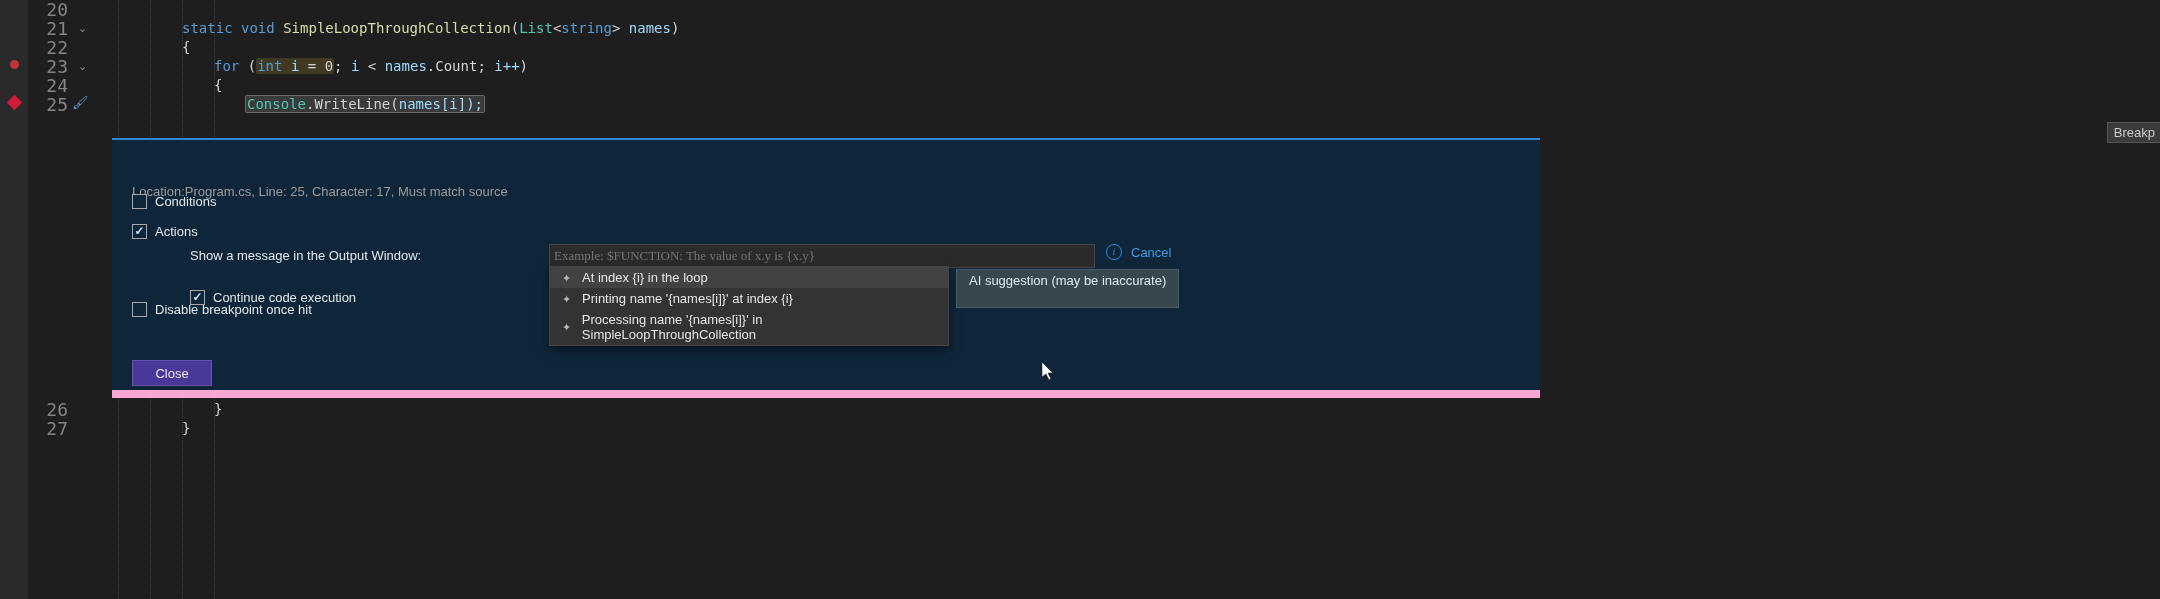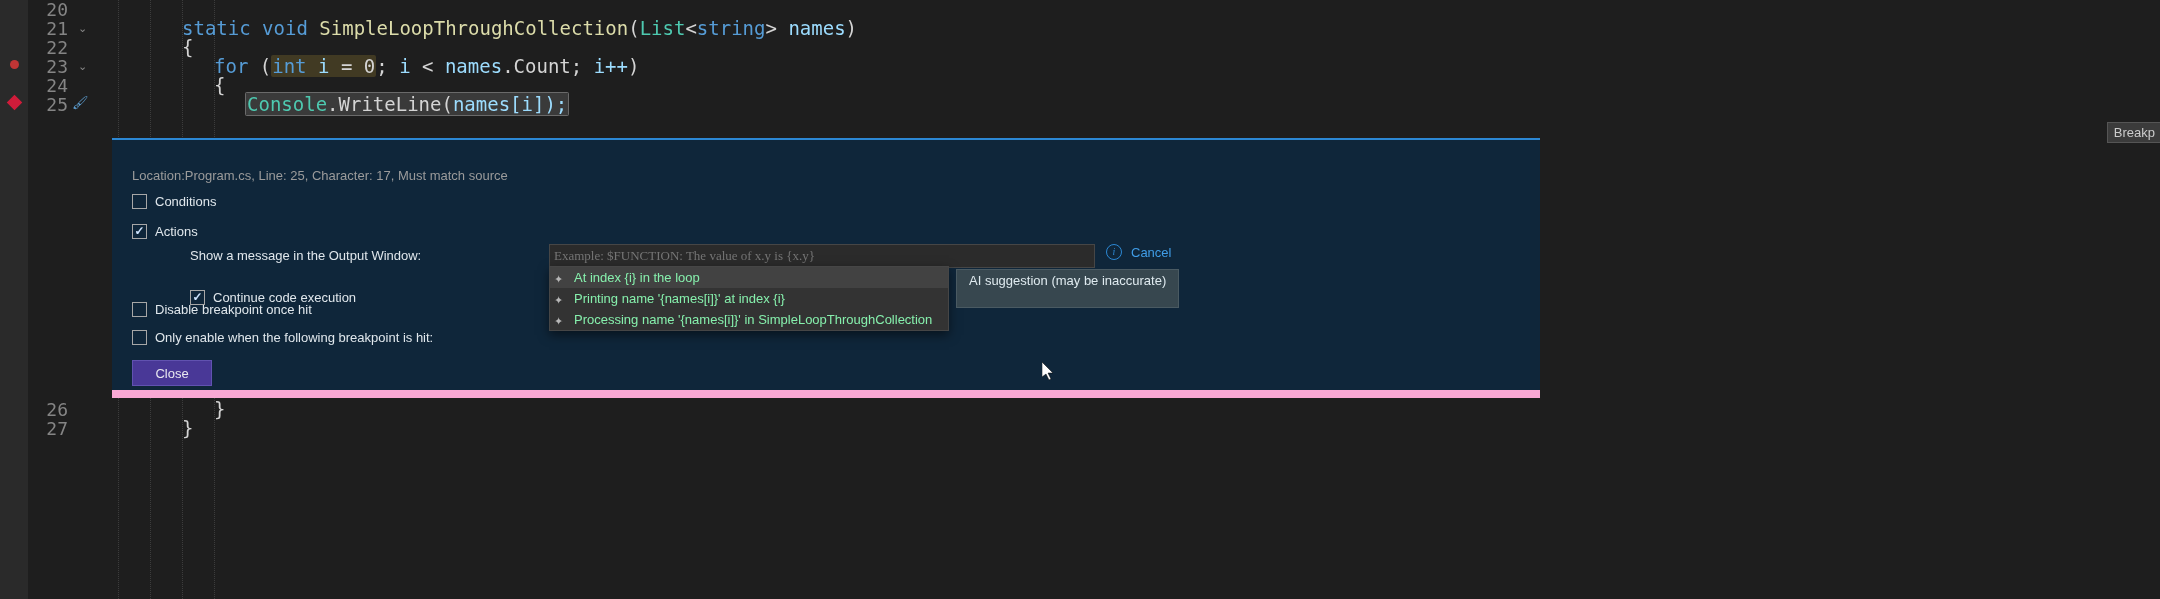--- a/index.html
+++ b/index.html
@@ -7,21 +7,21 @@
   .root { display: flex; width: 100%; height: 100%; }
 
   .left-strip { width: 28px; background: #2a2a2a; flex-shrink: 0; position: relative; }
   .left-strip .red-dot { position: absolute; left: 10px; width: 9px; height: 9px; border-radius: 50%; background: #c03535; }
   .left-strip .red-diamond { position: absolute; left: 9px; width: 11px; height: 11px; background: #d01c3a; transform: rotate(45deg); }
 
   .gutter { width: 60px; background: #1e1e1e; flex-shrink: 0; position: relative; }
   .lineno { position: absolute; left: 0; width: 40px; text-align: right; color: #858585; font-family: Consolas, monospace; font-size: 18px; height: 19px; line-height: 19px; }
   .fold-marker { position: absolute; left: 50px; color: #888; font-size: 11px; line-height: 19px; }
 
-  .code-area { flex: 1; position: relative; font-family: Consolas, monospace; font-size: 19px; line-height: 19px; }
+  .code-area { flex: 1; position: relative; font-family: Consolas, monospace; font-size: 14px; line-height: 19px; }
   .code-line { position: absolute; left: 0; right: 0; height: 19px; white-space: pre; }
   .guide { position: absolute; top: 0; bottom: 0; width: 0; border-left: 1px dotted #3c3c3c; }
 
   .kw { color: #569cd6; }
   .type { color: #4ec9b0; }
   .ident { color: #dcdcaa; }
   .plain { color: #d4d4d4; }
   .param { color: #9cdcfe; }
   .hl-decl { background: #413a23; border-radius: 2px; padding: 0 1px; }
   .hl-stmt { background: #3a3a3a; border-radius: 1px; padding: 0 1px; box-shadow: 0 0 0 1px #6a6a6a; }
@@ -34,21 +34,21 @@
   .bp-loc { color: #9b9b9b; font-size: 13px; }
   .cb { width: 15px; height: 15px; border: 1px solid #a7a7a7; background: #0f263a; margin-right: 8px; display: flex; align-items: center; justify-content: center; cursor: pointer; font-size: 12px; color: #cfe5ff; font-weight: bold; line-height: 1; }
   .cb.checked::after { content: "✓"; }
   .lbl { color: #e0e7ec; font-size: 13px; }
   .msg-input { position: absolute; left: 437px; top: 104px; width: 546px; height: 24px; background: #2b2b2b; border: 1px solid #464646; color: #aaa; font-size: 13px; padding: 0 4px; font-family: Liberation Serif, serif; }
   .info-icon { position: absolute; left: 994px; top: 104px; width: 16px; height: 16px; border: 1.5px solid #2c88d4; border-radius: 50%; color: #2c88d4; font-size: 10px; text-align: center; line-height: 13px; font-style: italic; font-family: Georgia, serif; }
   .cancel-link { position: absolute; left: 1019px; top: 105px; color: #409de7; font-size: 13px; cursor: pointer; }
   .close-btn { position: absolute; left: 20px; top: 220px; width: 80px; height: 26px; background: #493897; border: 1px solid #6152b0; color: #e8e8f0; font-size: 13px; cursor: pointer; }
 
   .sugg-box { position: absolute; left: 437px; top: 126px; width: 400px; background: #333333; border: 1px solid #464646; box-shadow: 0 4px 10px rgba(0,0,0,0.5); }
-  .sugg-item { padding: 3px 4px; display: flex; align-items: flex-end; gap: 8px; color: #86efac; font-size: 13px; cursor: pointer; }
+  .sugg-item { padding: 3px 12px; display: flex; align-items: center; gap: 8px; color: #e5e5e5; font-size: 13px; cursor: pointer; }
   .sugg-item.sel { background: #424242; }
   .sparkle { width: 12px; height: 12px; }
   .sparkle::before { content: "✦"; color: #b7b7b7; font-size: 11px; display: block; line-height: 12px; }
   .ai-note { position: absolute; left: 844px; top: 129px; background: #37474f; border: 1px solid #4a5a62; padding: 2px 12px; color: #dfeaef; font-size: 13px; height: 39px; line-height: 18px; }
 
   .cursor-arrow { position: absolute; width: 0; height: 0; }
   .cursor-arrow svg { position: absolute; }
 </style>
 </head>
 <body>
@@ -93,21 +93,21 @@
 
     <div class="code-line" style="top:400px; padding-left:126px;"><span class="plain">}</span></div>
 
     <div class="code-line" style="top:419px; padding-left:94px;"><span class="plain">}</span></div>
   </div>
 </div>
 
 <div class="bp-panel">
   <div class="bp-tag">Breakp</div>
 
-  <div class="bp-row" style="top:24px;">
+  <div class="bp-row" style="top:40px;">
     <span class="bp-loc">Location: </span>
     <span class="bp-loc val">Program.cs, Line: 25, Character: 17, Must match source</span>
   </div>
 
   <div class="bp-row" style="top:50px;">
     <div class="cb"></div>
     <span class="lbl">Conditions</span>
   </div>
 
   <div class="bp-row" style="top:80px;">
@@ -127,24 +127,20 @@
   <div class="bp-row" style="top:130px; left:78px;margin-top:16px;">
     <div class="cb checked"></div>
     <span class="lbl">Continue code execution</span>
   </div>
 
   <div class="bp-row" style="top:158px;">
     <div class="cb"></div>
     <span class="lbl">Disable breakpoint once hit</span>
   </div>
 
-  <div class="bp-row" style="top:186px;">
-    <div class="cb"></div>
-    <span class="lbl">Only enable when the following breakpoint is hit:</span>
-  </div>
 
   <button class="close-btn">Close</button>
 
   <div class="sugg-box">
     <div class="sugg-item sel">
       <span class="sparkle"></span>
       <span>At index {i} in the loop</span>
     </div>
     <div class="sugg-item">
       <span class="sparkle"></span>

